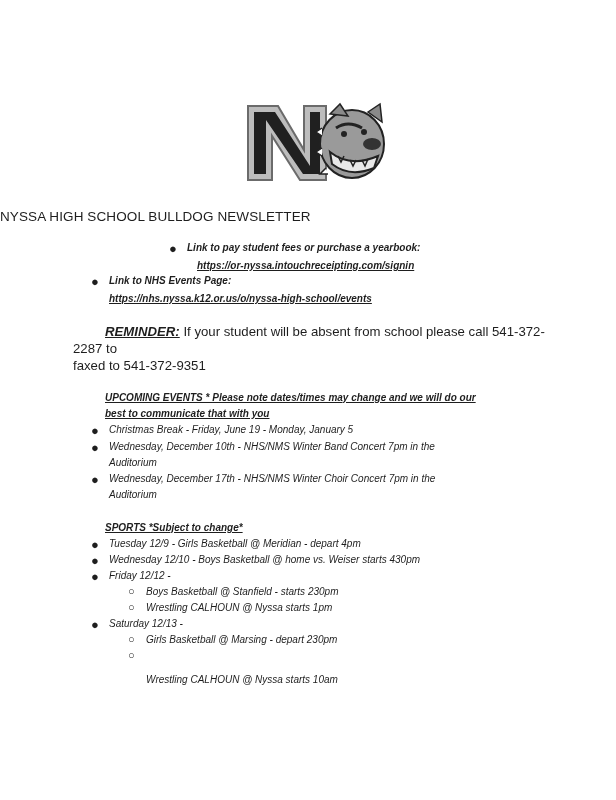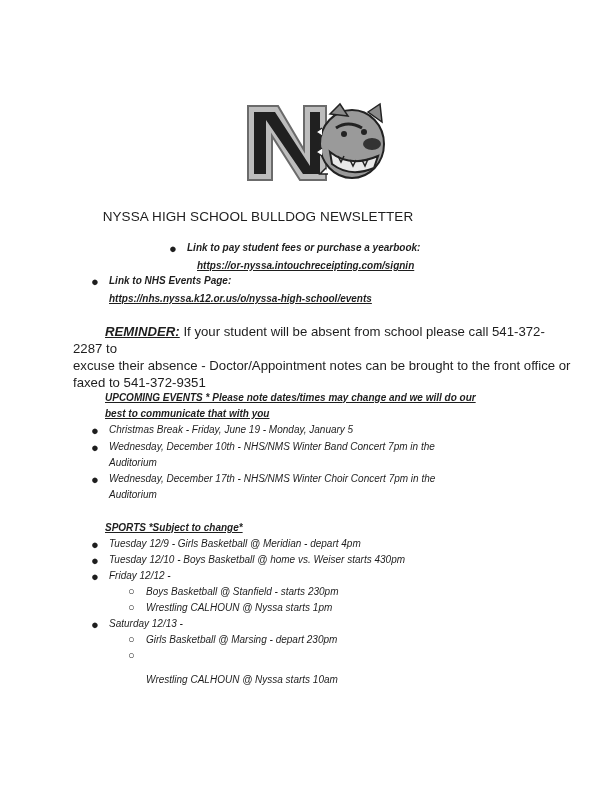--- a/index.html
+++ b/index.html
@@ -1,19 +1,19 @@
 <!DOCTYPE html>
 <html><head>
 <meta charset="utf-8">
 <style>
   html, body { margin:0; padding:0; background:#ffffff; }
   body { width:616px; height:800px; position:relative; overflow:hidden;
          font-family:"Liberation Sans", sans-serif; color:#1e1e1e; }
   .logo { position:absolute; left:244px; top:98px; width:150px; height:90px; }
-  .title { position:absolute; left:0; width:516px; top:209px; text-align:center;
+  .title { position:absolute; left:0; width:516px; top:209px; 
            font-size:13.5px; letter-spacing:0.1px; }
   .bold { font-weight:bold; }
   .u { text-decoration:underline; }
   .bi-u { font-weight:bold; font-style:italic; text-decoration:underline;margin-left:32px; }
   .line { position:absolute; font-size:10px; white-space:nowrap; line-height:16px;font-style:italic; }
   .bullet { position:absolute; font-size:13px; }
   .para { position:absolute; left:73px; width:500px; font-size:13.2px; line-height:17px; }
 </style>
 </head>
 <body>
@@ -43,21 +43,20 @@
 <span class="bullet" style="left:169px; top:241px;">●</span>
 <div class="line bold" style="left:187px; top:240px;">Link to pay student fees or purchase a yearbook:</div>
 <div class="line bold u" style="left:197px; top:258px;">https://or-nyssa.intouchreceipting.com/signin</div>
 
 <span class="bullet" style="left:91px; top:274px;">●</span>
 <div class="line bold" style="left:109px; top:273px;">Link to NHS Events Page:</div>
 <div class="line bold u" style="left:109px; top:291px;">https://nhs.nyssa.k12.or.us/o/nyssa-high-school/events</div>
 
 <div class="para" style="top:323px;">
   <div><span class="bi-u">REMINDER:</span><span> If your student will be absent from school please call 541-372-2287 to</span></div>
-  <div>excuse their absence - Doctor/Appointment notes can be brought to the front office or</div>
   <div>faxed to 541-372-9351</div>
 </div>
 
 <div class="line bi-u" style="left:73px; top:390px;">UPCOMING EVENTS * Please note dates/times may change and we will do our</div>
 <div class="line bi-u" style="left:73px; top:406px;">best to communicate that with you</div>
 
 <span class="bullet" style="left:91px; top:423px;">●</span>
 <div class="line" style="left:109px; top:422px;">Christmas Break - Friday, June 19 - Monday, January 5</div>
 
 <span class="bullet" style="left:91px; top:440px;">●</span>
@@ -67,21 +66,21 @@
 <span class="bullet" style="left:91px; top:472px;">●</span>
 <div class="line" style="left:109px; top:471px;">Wednesday, December 17th - NHS/NMS Winter Choir Concert 7pm in the</div>
 <div class="line" style="left:109px; top:487px;">Auditorium</div>
 
 <div class="line bi-u" style="left:73px; top:520px;">SPORTS *Subject to change*</div>
 
 <span class="bullet" style="left:91px; top:537px;">●</span>
 <div class="line" style="left:109px; top:536px;">Tuesday 12/9 - Girls Basketball @ Meridian - depart 4pm</div>
 
 <span class="bullet" style="left:91px; top:553px;">●</span>
-<div class="line" style="left:109px; top:552px;">Tuesday 12/10 - Boys Basketball @ home vs. Weiser starts 430pm</div>
+<div class="line" style="left:109px; top:552px;">Wednesday 12/10 - Boys Basketball @ home vs. Weiser starts 430pm</div>
 
 <span class="bullet" style="left:91px; top:569px;">●</span>
 <div class="line" style="left:109px; top:568px;">Friday 12/12 -</div>
 
 <span class="bullet" style="left:128px; top:585px; font-size:11px;">○</span>
 <div class="line" style="left:146px; top:584px;">Boys Basketball @ Stanfield - starts 230pm</div>
 
 <span class="bullet" style="left:128px; top:601px; font-size:11px;">○</span>
 <div class="line" style="left:146px; top:600px;">Wrestling CALHOUN @ Nyssa starts 1pm</div>
 

